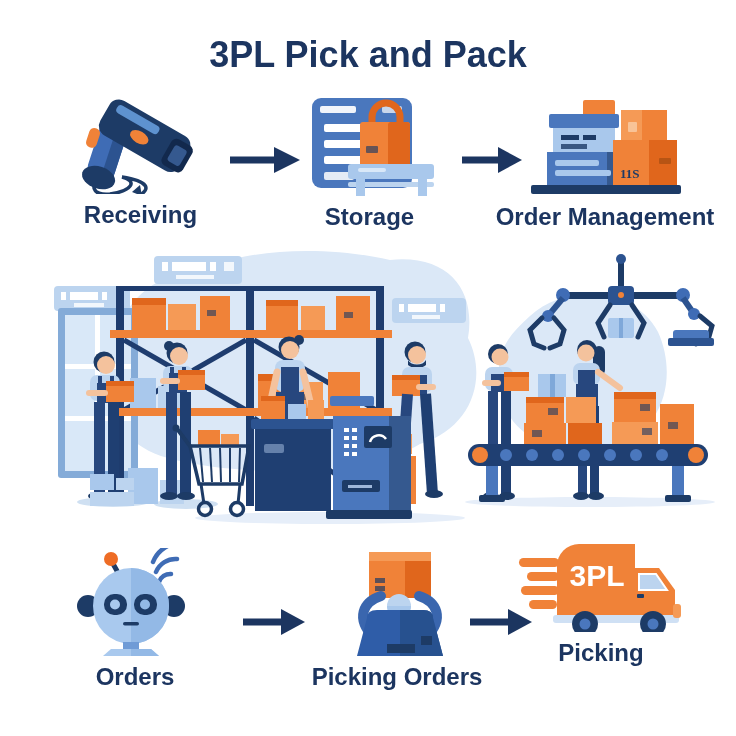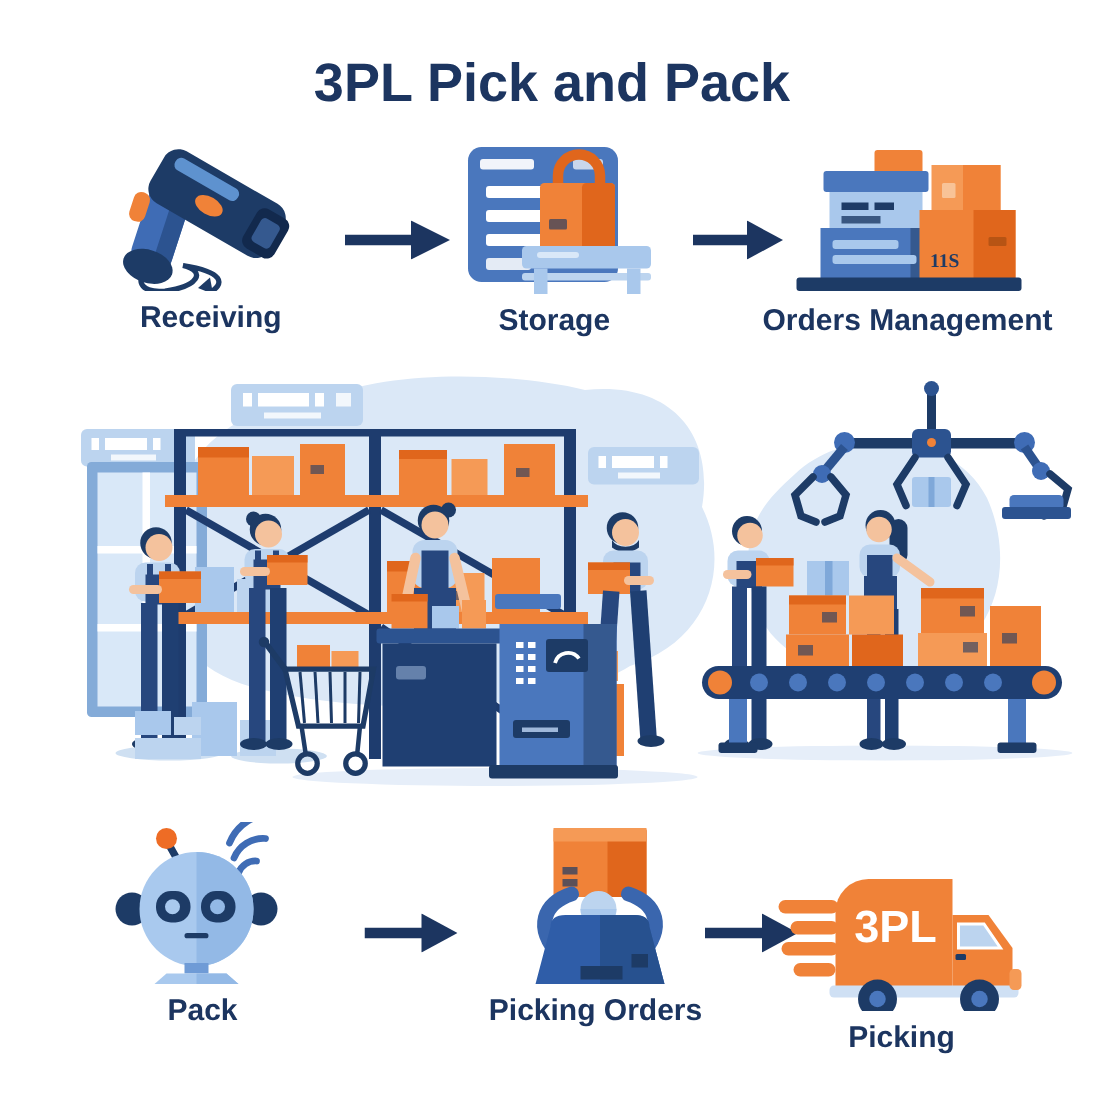--- a/index.html
+++ b/index.html
@@ -7,21 +7,21 @@
     position:relative;width:736px;height:736px;background:#ffffff;overflow:hidden;
     font-family:"Liberation Sans","DejaVu Sans",sans-serif;
     padding-left:11px;
   }
   .page-title{
     position:absolute;left:0;top:34px;width:736px;text-align:center;
     font-size:36px;font-weight:800;color:#1c3560;letter-spacing:0px;
   }
   .step{position:absolute;display:flex;flex-direction:column;align-items:center;}
   .icon-wrap{display:flex;align-items:flex-end;justify-content:center;height:102px;}
-  .step-label{margin-top:7px;font-size:20px;font-weight:700;color:#1c3560;white-space:nowrap;}
+  .step-label{margin-top:7px;font-size:24px;font-weight:700;color:#1c3560;white-space:nowrap;}
   .arrow{position:absolute;}
   svg{display:block;}
 </style>
 </head>
 <body>
 
 <div class="canvas">
 
   <div class="page-title">3PL Pick and Pack</div>
 
@@ -110,21 +110,21 @@
         <rect x="117" y="14" width="25" height="30" fill="#f08238"></rect>
         <rect x="103" y="26" width="9" height="10" rx="1" fill="#f8c397"></rect>
         <rect x="88" y="44" width="64" height="46" fill="#f08238"></rect>
         <rect x="124" y="44" width="28" height="46" fill="#e0661c"></rect>
         <text x="95" y="82" font-family="Liberation Serif, serif" font-size="13" font-weight="bold" fill="#1d3b66">11S</text>
         <rect x="134" y="62" width="12" height="6" rx="1" fill="#b75414"></rect>
 
         <rect x="6" y="89" width="150" height="9" rx="2" fill="#1d3b66"></rect>
       </svg>
     </div>
-    <div class="step-label">Orders Management</div>
+    <div class="step-label">Order Management</div>
   </div>
 
   <svg width="700" height="292" viewBox="0 0 700 292" style="position:absolute;left:18px;top:246px;">
 
     <g>
       <path d="M150,212 C95,197 83,150 104,114 C88,70 130,24 196,20 C242,0 322,2 372,14 C432,8 458,46 450,92 C470,132 454,182 402,198 C352,230 222,232 150,212 Z" fill="#dbe8f7"></path>
       <path d="M512,70 C548,36 618,42 640,86 C660,130 646,186 596,199 C546,212 492,196 483,148 C476,110 486,93 512,70 Z" fill="#dbe8f7"></path>
     </g>
 
     <g>
@@ -423,21 +423,21 @@
         <rect x="33" y="46" width="23" height="21" rx="10" fill="#1d3b66"></rect>
         <circle cx="44" cy="56.5" r="5" fill="#a9c9ee"></circle>
         <rect x="63" y="46" width="23" height="21" rx="10" fill="#1d3b66"></rect>
         <circle cx="74" cy="56.5" r="5" fill="#93b9e6"></circle>
         <rect x="52" y="74" width="16" height="3.5" rx="1.75" fill="#1d3b66"></rect>
         <rect x="52" y="94" width="16" height="7" fill="#6f9bd6"></rect>
         <path d="M40,101 L80,101 L88,108 L32,108 Z" fill="#a9c9ee"></path>
         <path d="M60,101 L80,101 L88,108 L60,108 Z" fill="#93b9e6"></path>
       </svg>
     </div>
-    <div class="step-label">Pack</div>
+    <div class="step-label">Orders</div>
   </div>
 
   <div class="arrow" style="left:243px;top:609px;">
     <svg width="62" height="26" viewBox="0 0 62 26">
         <rect x="0" y="9.5" width="40" height="7" fill="#1c3560"></rect>
         <polygon points="38,0 62,13 38,26" fill="#1c3560"></polygon>
       </svg>
   </div>
 
   <div class="step" style="left:298px;top:550px;width:150px;margin-left:24px;">
@@ -465,21 +465,21 @@
     <div class="step-label">Picking Orders</div>
   </div>
 
   <div class="arrow" style="left:470px;top:609px;">
     <svg width="62" height="26" viewBox="0 0 62 26">
         <rect x="0" y="9.5" width="40" height="7" fill="#1c3560"></rect>
         <polygon points="38,0 62,13 38,26" fill="#1c3560"></polygon>
       </svg>
   </div>
 
-  <div class="step" style="left:512px;top:574px;width:178px;">
+  <div class="step" style="left:512px;top:532px;width:178px;">
     <div class="icon-wrap" style="height:100px;">
       <svg width="168" height="100" viewBox="0 0 168 100">
 
         <rect x="2" y="26" width="40" height="9" rx="4.5" fill="#f08238"></rect>
         <rect x="10" y="40" width="32" height="9" rx="4.5" fill="#f08238"></rect>
         <rect x="4" y="54" width="38" height="9" rx="4.5" fill="#f08238"></rect>
         <rect x="12" y="68" width="28" height="9" rx="4.5" fill="#f08238"></rect>
 
         <path d="M62,12 L118,12 L118,84 L40,84 L40,34 A22,22 0 0 1 62,12 Z" fill="#f08238"></path>
         <text x="80" y="54" text-anchor="middle" font-family="Liberation Sans, sans-serif" font-size="30" font-weight="bold" fill="#ffffff">3PL</text>

